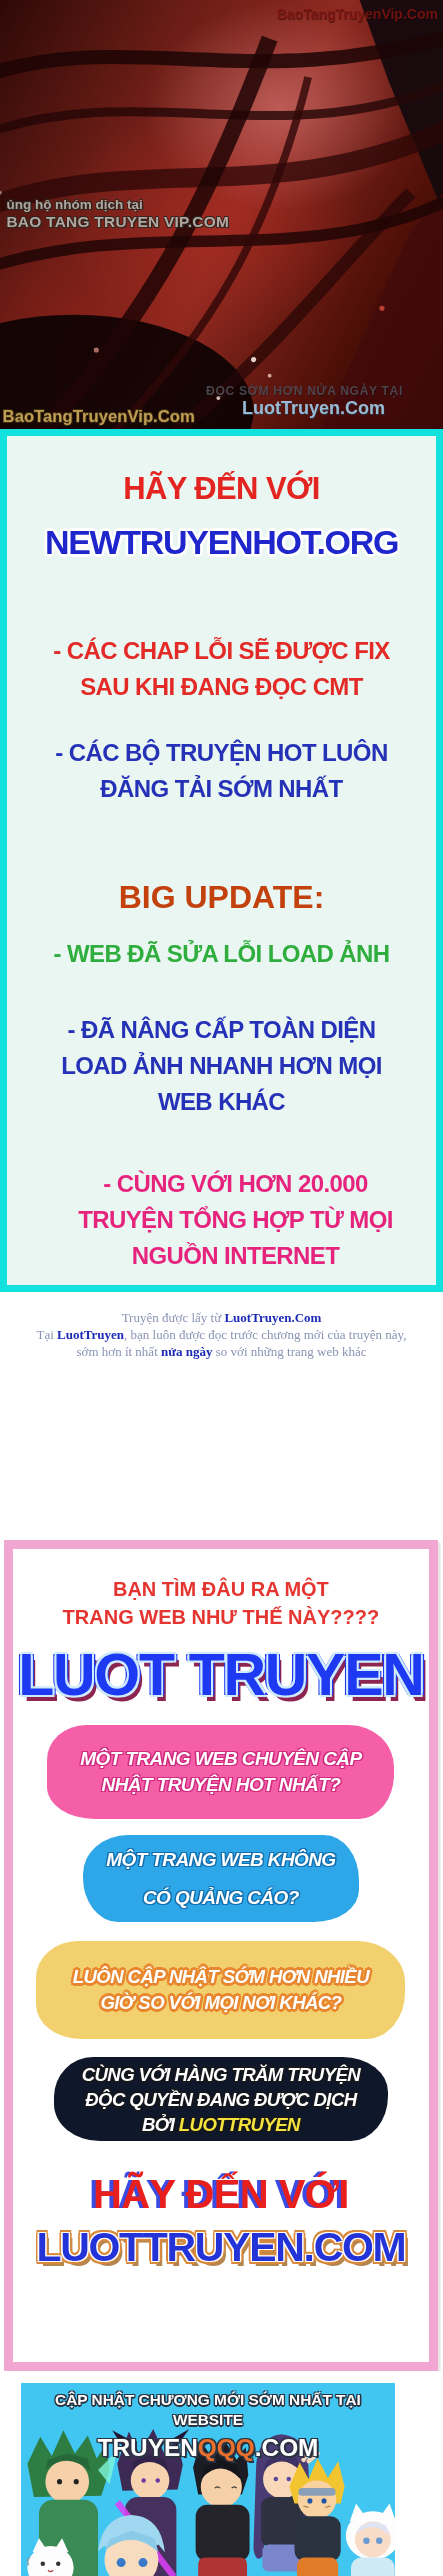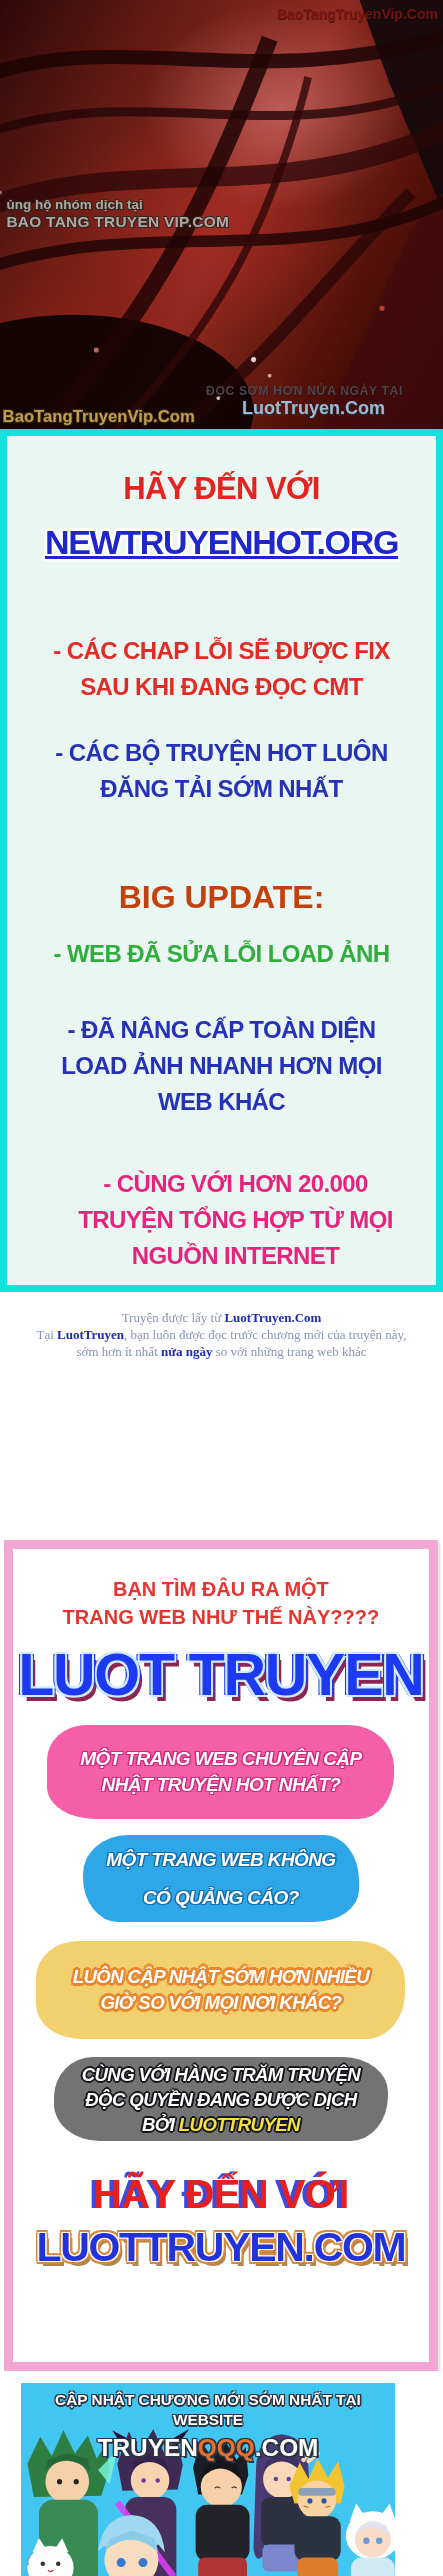--- a/index.html
+++ b/index.html
@@ -27,21 +27,21 @@
   .wm-early2{right:58px;top:398px;font-size:18px;color:#9fc3de;opacity:.95;
          text-shadow:0.6px 0.6px 0 #2a3a4a;}
   .wm-bl{left:2.6px;top:407px;font-size:16.7px;color:#c8a658;opacity:.95;
          text-shadow:-0.6px -0.6px 0 #3a2a10,0.6px -0.6px 0 #3a2a10,-0.6px 0.6px 0 #3a2a10,1.3px 1.3px 0 #241a08;}
 
   
   .teal-block{width:443px;height:863px;box-sizing:border-box;border:7.7px solid #12e2de;
     background:#e9f6f2;text-align:center;overflow:hidden;}
   .t-head{margin-top:35px;font-size:31px;line-height:36px;font-weight:bold;color:#e42420;letter-spacing:-0.6px;}
   .t-site{margin-top:15.4px;font-size:34px;line-height:40px;font-weight:bold;color:#1f27cc;letter-spacing:-1.3px;
-    text-shadow:-1.9px -1.9px 0 #fff,1.9px -1.9px 0 #fff,-1.9px 1.9px 0 #fff,1.9px 1.9px 0 #fff,0 2.6px 0 #fff,2.6px 0 0 #fff,0 -2.6px 0 #fff,-2.6px 0 0 #fff;text-decoration:underline;}
+    text-shadow:-1.9px -1.9px 0 #fff,1.9px -1.9px 0 #fff,-1.9px 1.9px 0 #fff,1.9px 1.9px 0 #fff,0 2.6px 0 #fff,2.6px 0 0 #fff,0 -2.6px 0 #fff,-2.6px 0 0 #fff;}
   .t-line{font-size:24px;line-height:36px;font-weight:bold;letter-spacing:-0.6px;}
   .red{color:#e42a26;} .blue{color:#2531b6;} .green{color:#2fae3e;} .pink{color:#e6247e;padding-left:28px;}
   .mt110{margin-top:71px;} .mt46{margin-top:29.5px;}
   .mt32{margin-top:20.6px;} .mt62{margin-top:40px;} .mt72{margin-top:46px;}
   .t-big{margin-top:72px;font-size:32px;line-height:37px;font-weight:bold;color:#c2410c;}
 
   
   .note{width:443px;height:248px;box-sizing:border-box;padding-top:16.7px;text-align:center;
     font-family:"Liberation Serif",serif;font-size:13px;line-height:17.3px;color:#8a93b4;background:#fff;}
   .note b{color:#1c2ab8;}
@@ -58,21 +58,21 @@
   .bubble{box-sizing:border-box;margin-left:auto;margin-right:auto;display:flex;flex-direction:column;
     justify-content:center;font-weight:bold;font-style:italic;color:#fff;}
   .bubble .bl{font-size:19px;line-height:26px;letter-spacing:-0.6px;}
   .bub-pink{margin-top:18px;width:347px;height:94px;background:#f45fa7;border-radius:39px 45px 35px 48px/35px 42px 45px 32px;
     text-shadow:-1.3px -1.3px 0 #d12b80,1.3px -1.3px 0 #d12b80,-1.3px 1.3px 0 #d12b80,1.3px 1.3px 0 #d12b80;}
   .bub-blue{margin-top:16.7px;width:276px;height:87px;background:#2da7e8;border-radius:45px 35px 45px 35px/39px 45px 32px 44px;
     text-shadow:-1.3px -1.3px 0 #1470b0,1.3px -1.3px 0 #1470b0,-1.3px 1.3px 0 #1470b0,1.3px 1.3px 0 #1470b0;gap:12px;}
   .bub-yellow{margin-top:19px;width:369px;height:98px;background:#f3d06e;border-radius:42px 48px 39px 45px/37px 41px 46px 35px;
     text-shadow:-1.9px -1.9px 0 #e8872f,1.9px -1.9px 0 #e8872f,-1.9px 1.9px 0 #e8872f,1.9px 1.9px 0 #e8872f,0 2.6px 0 #e8872f,2.6px 0 0 #e8872f,0 -2.6px 0 #e8872f,-2.6px 0 0 #e8872f;}
   .bub-yellow .bl{font-size:18.6px;}
-  .bub-cyan{margin-top:18px;width:334px;height:84px;background:#737373;border-radius:39px 45px 37px 46px/40px 35px 45px 37px;
+  .bub-cyan{margin-top:18px;width:334px;height:84px;background:#0f172a;border-radius:39px 45px 37px 46px/40px 35px 45px 37px;
     text-shadow:-1.3px -1.3px 0 #17181c,1.3px -1.3px 0 #17181c,-1.3px 1.3px 0 #17181c,1.3px 1.3px 0 #17181c,0 1.9px 0 #17181c,1.9px 0 0 #17181c,0 -1.9px 0 #17181c,-1.9px 0 0 #17181c;}
   .bub-cyan .bl{font-size:18.6px;line-height:25px;}
   .hl-yellow{color:#f5e23c;}
   .p-cta{margin-top:29.5px;font-size:40px;line-height:46px;font-weight:bold;color:#e8201d;letter-spacing:-0.6px;
     text-shadow:-3.9px 0 0 #3b4ae0;}
   .p-cta-site{margin-top:6.4px;font-size:41px;line-height:49px;font-weight:bold;color:#2433d8;letter-spacing:-1.3px;
     text-shadow:-1.3px -1.3px 0 #fff,1.3px -1.3px 0 #fff,-1.3px 1.3px 0 #fff,1.3px 1.3px 0 #fff,
                 -3.2px 0 0 #d98a3c,3.2px 0 0 #d98a3c,0 -3.2px 0 #d98a3c,0 3.2px 0 #d98a3c,
                 -2.6px -2.6px 0 #d98a3c,2.6px -2.6px 0 #d98a3c,-2.6px 2.6px 0 #d98a3c,3.9px 4.5px 0 #b5854e;}
 

